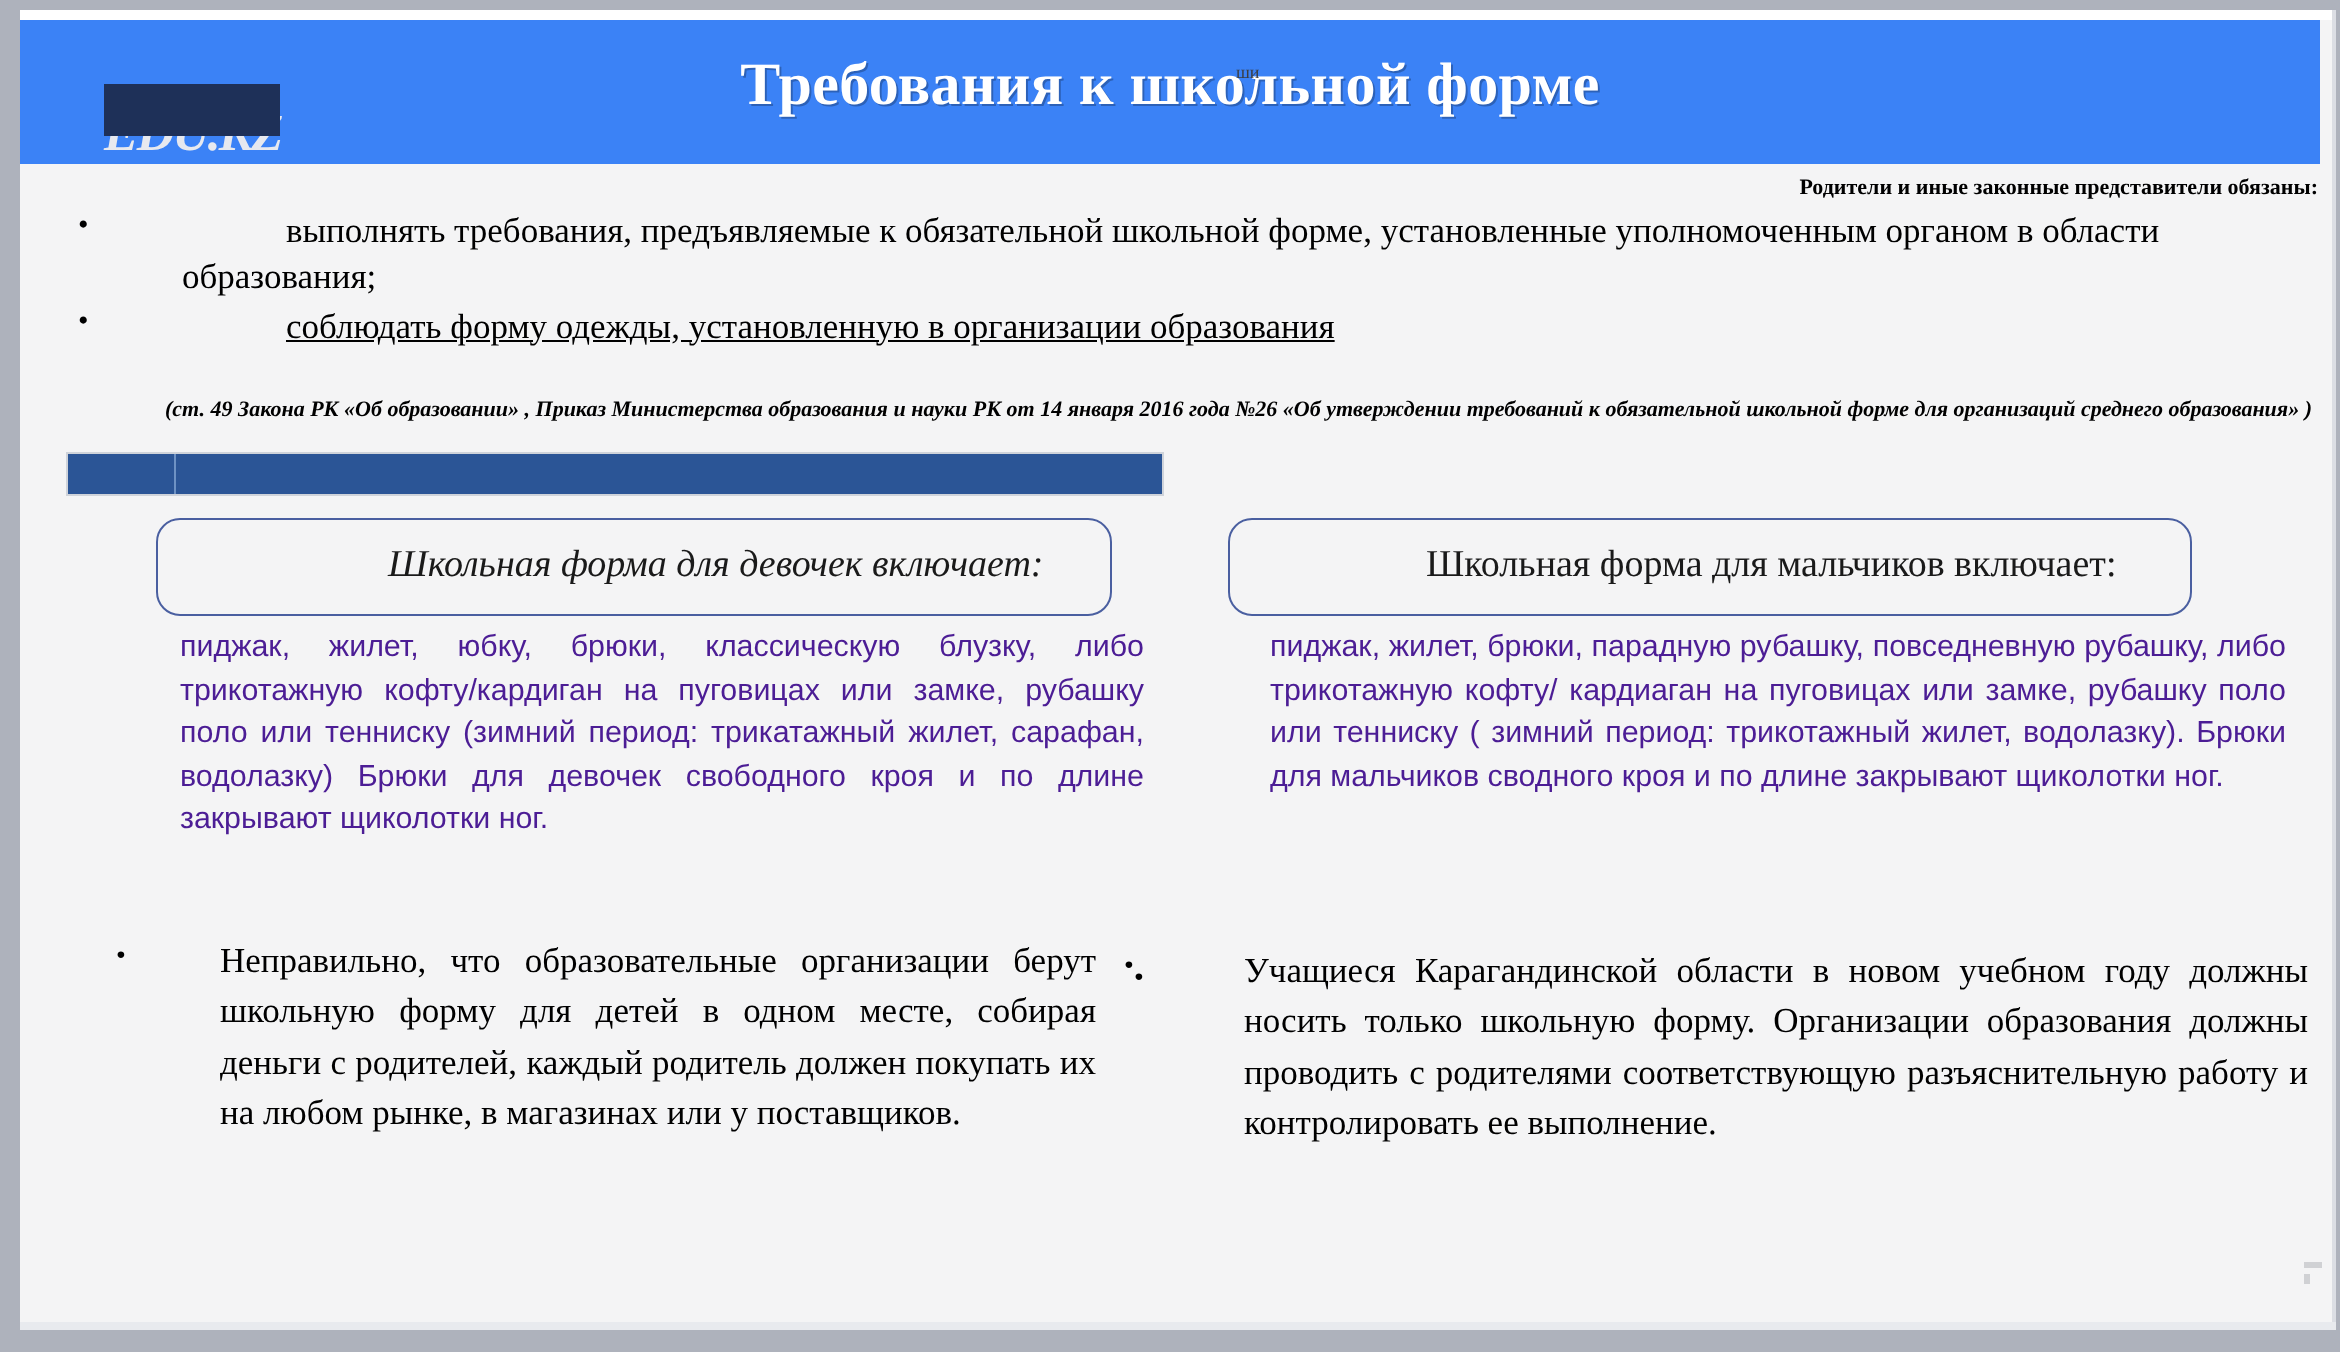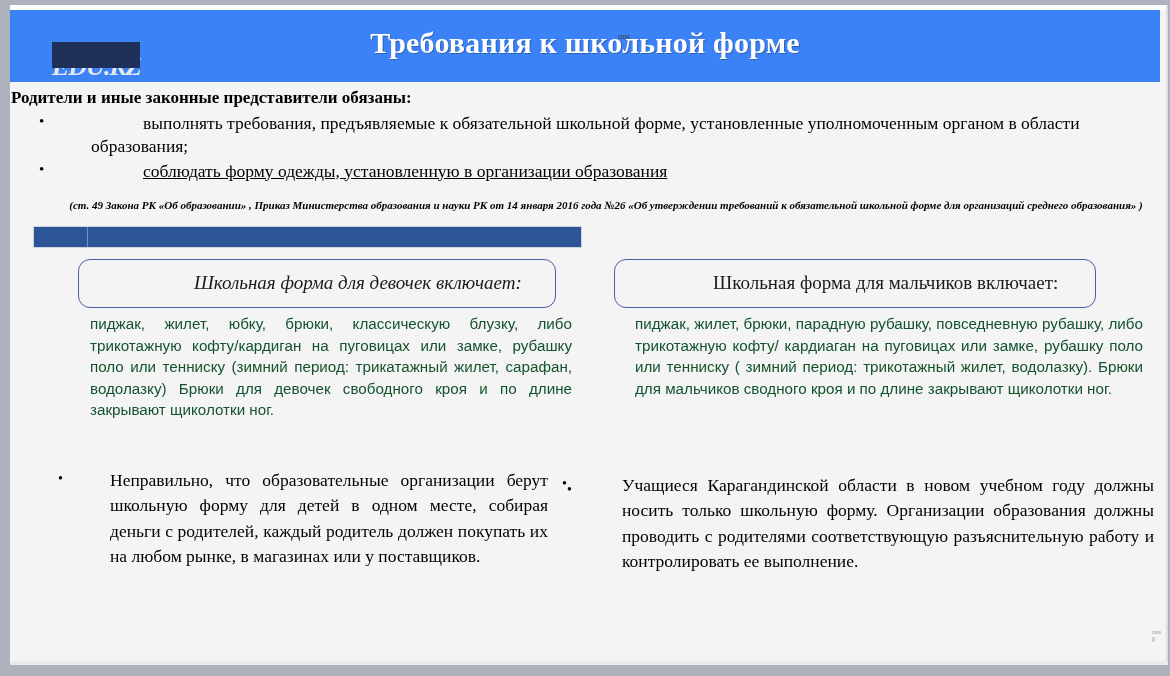--- a/index.html
+++ b/index.html
@@ -107,24 +107,24 @@
   }
 
   
   .intro {
     position: absolute;
     left: 11px;
     top: 88px;
     width: 1148px;
   }
   .intro-heading {
-    text-align: left;
+    text-align: right;
     font-family: "Liberation Serif", serif;
     font-weight: bold;
-    font-size: 17px;
+    font-size: 11px;
     color: #000;
     margin: 0 0 4px 0;
   }
   .bullet-row {
     position: relative;
     font-family: "Liberation Serif", serif;
     font-size: 17.5px;
     color: #000;
     line-height: 1.33;
     padding-left: 28px;
@@ -150,21 +150,21 @@
     position: absolute;
     left: 56px;
     top: 198px;
     width: 1100px;
     font-family: "Liberation Serif", serif;
     font-style: italic;
     font-weight: bold;
     font-size: 11px;
     line-height: 1.45;
     color: #000;
-    text-align: center;
+    text-align: right;
   }
 
   
   .blue-bar {
     position: absolute;
     left: 33px;
     top: 226px;
     width: 549px;
     height: 22px;
     background: #2b5596;
@@ -202,21 +202,21 @@
   }
   .box-label.left  { left: 194px; font-style: italic; }
   .box-label.right { left: 713px; }
 
   
   .col-body {
     position: absolute;
     font-family: "Liberation Sans", sans-serif;
     font-size: 15.2px;
     line-height: 1.42;
-    color: #14532d;
+    color: #4c1d95;
     text-align: justify;
     text-justify: inter-word;
   }
   .col-body.left  { left: 90px;  top: 313px; width: 482px; }
   .col-body.right { left: 635px; top: 313px; width: 508px; }
 
   
   .bottom-item {
     position: absolute;
     font-family: "Liberation Serif", serif;

